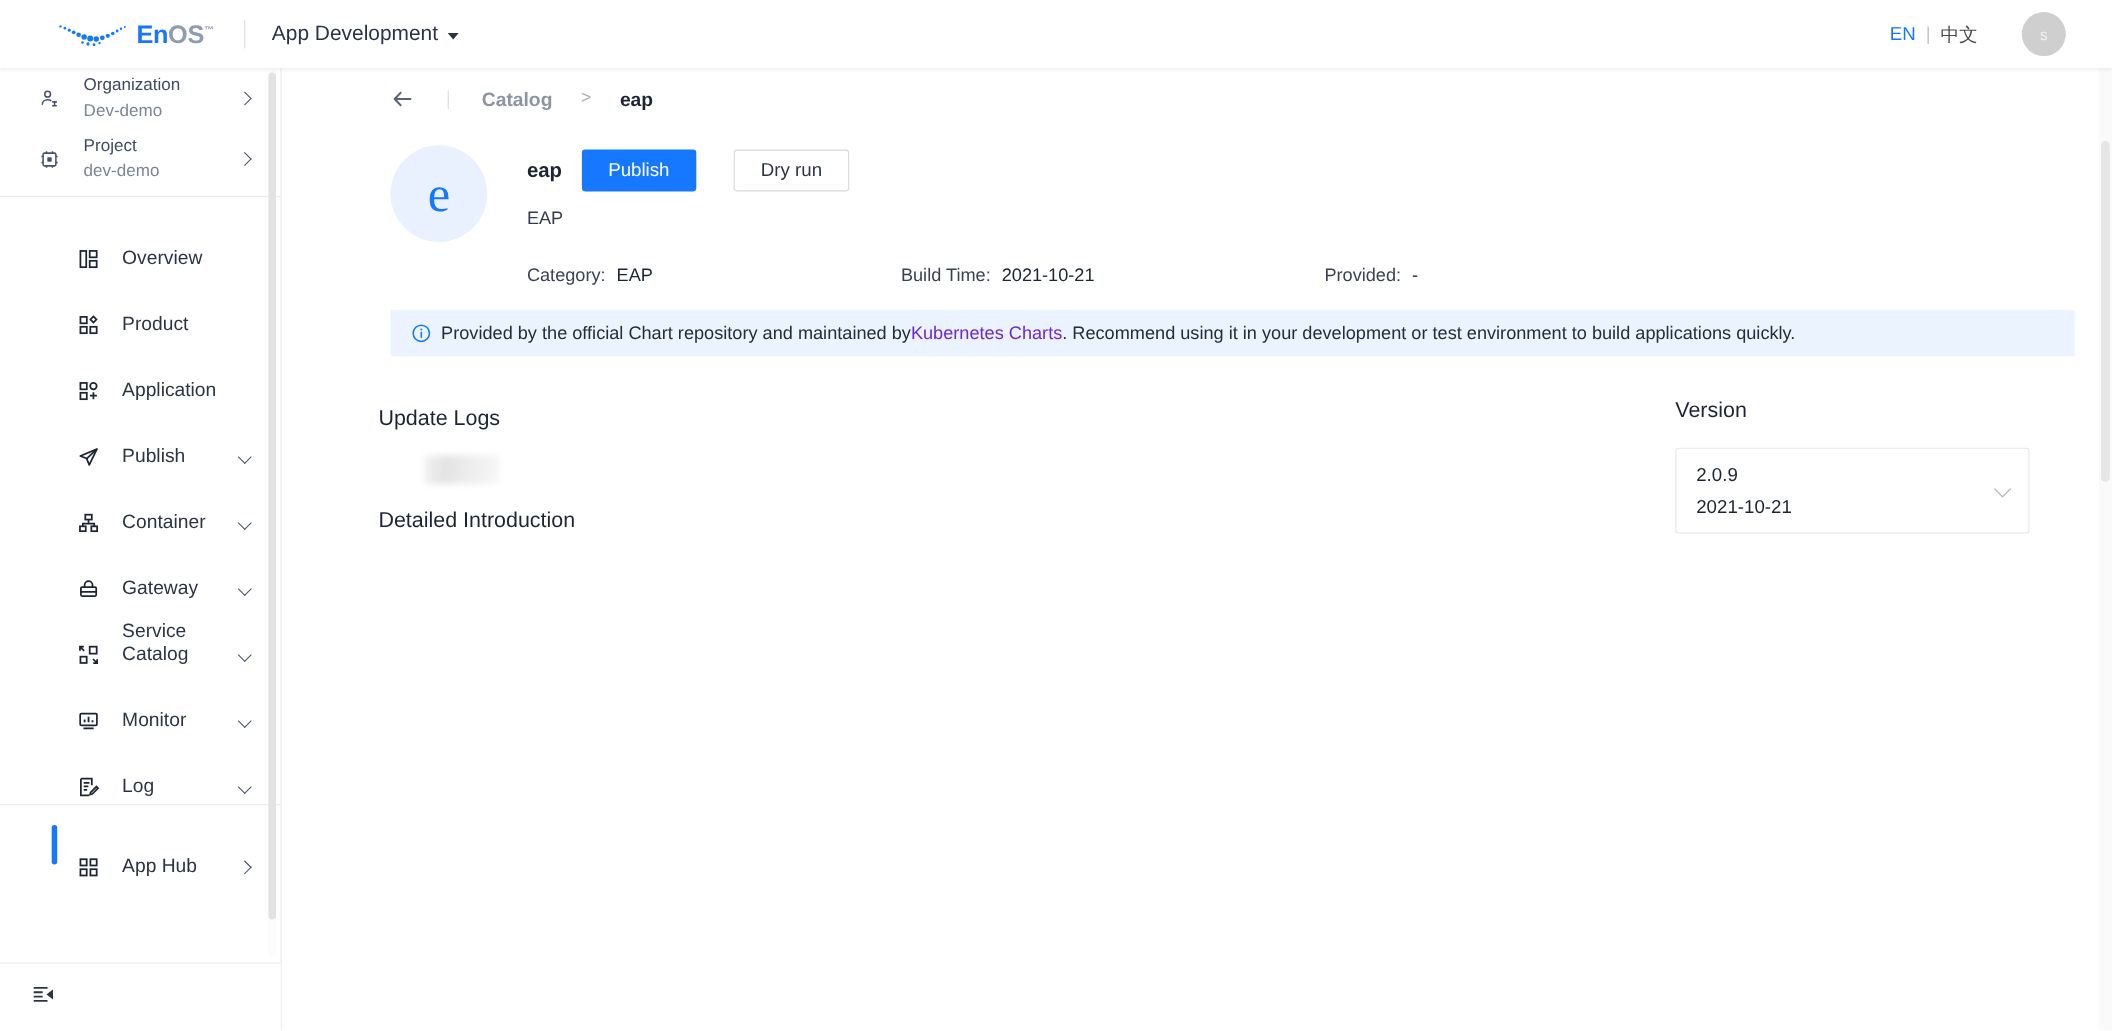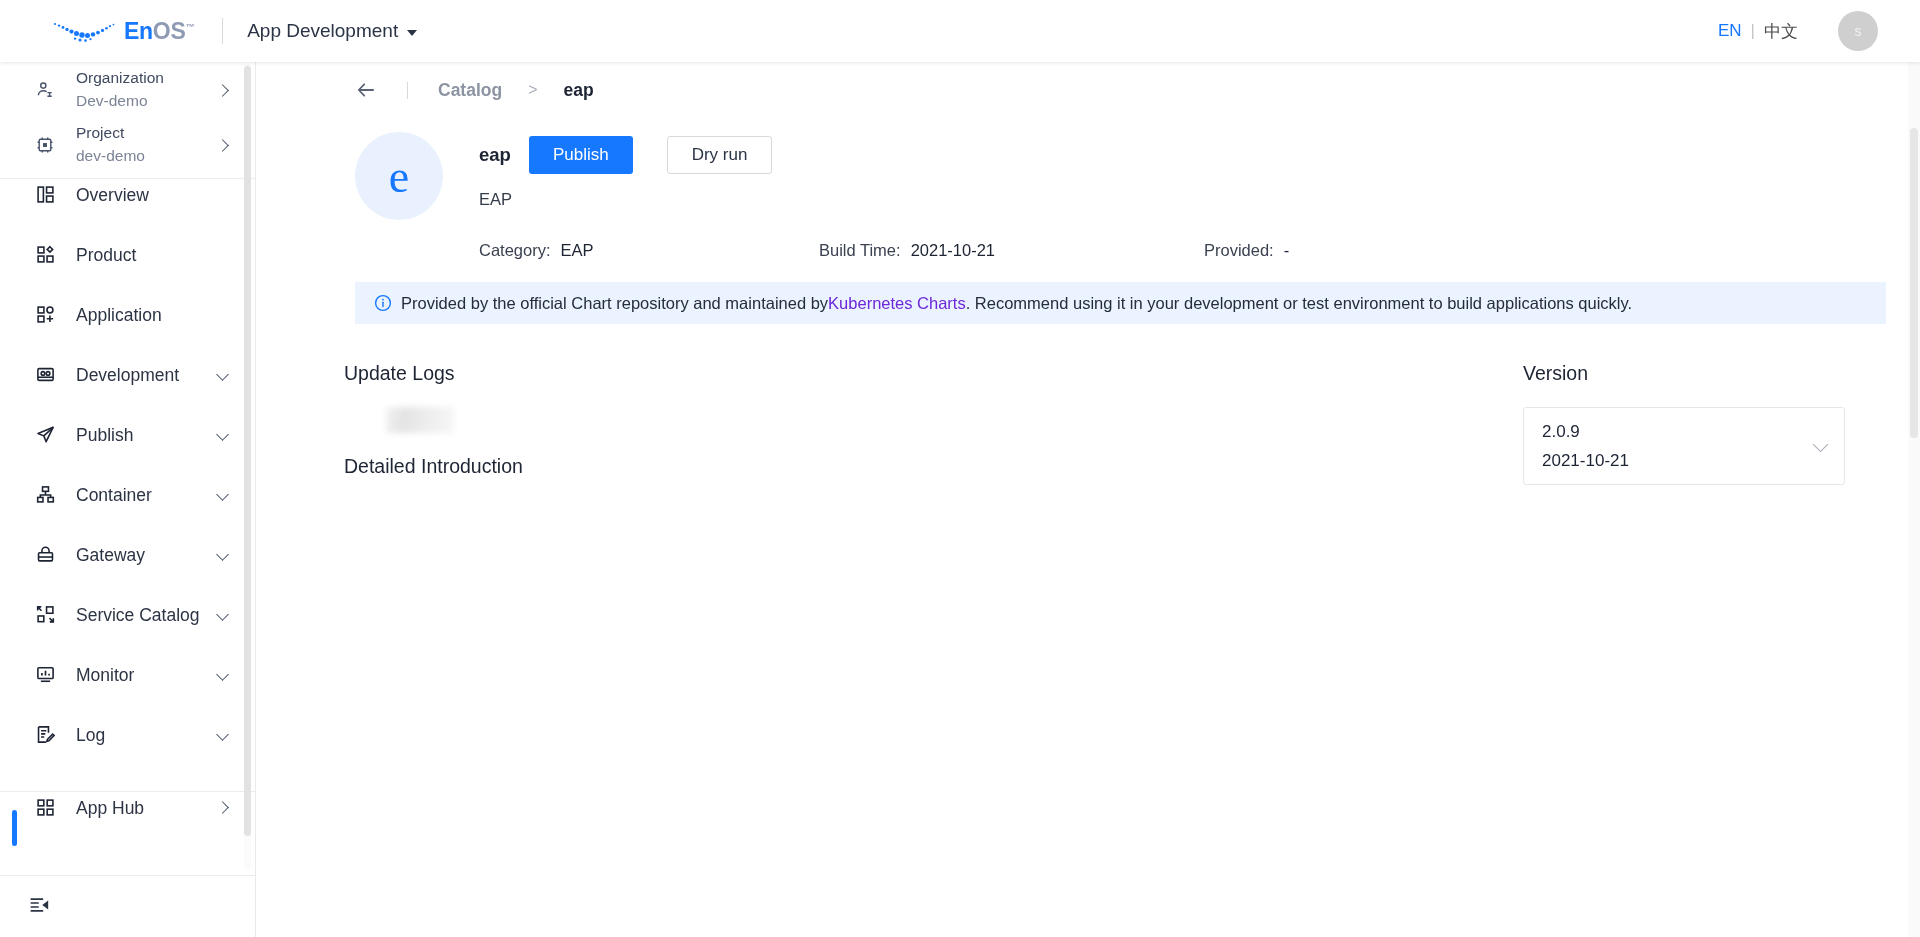--- a/index.html
+++ b/index.html
@@ -100,23 +100,23 @@
     border-right: 1.8px solid #4c5costume;
     border-bottom: 1.8px solid #4c5668;
   }
   .chev-right { transform: rotate(-45deg); border-right:1.8px solid #4c5668; border-bottom:1.8px solid #4c5668; }
   .chev-down  { transform: rotate(45deg);  border-right:1.8px solid #4c5668; border-bottom:1.8px solid #4c5668; }
 
   .side-sep {
     height: 1px; background: #ececec; margin: 6px 0 6px 0;
   }
   .nav-item {
-    display: flex; align-items: flex-start;
+    display: flex; align-items: flex-end;
     height: 60px; padding: 0 28px 0 34px;
-    cursor: pointer; position: relative;
+    cursor: pointer; position: relative; margin-left: 35px;
   }
   .nav-item .nav-ico {
     width: 22px; flex: 0 0 22px; display:flex; align-items:center; justify-content:center;
     color: #1d2433;
   }
   .nav-item .nav-label {
     margin-left: 20px; font-size: 17.5px; color: #2c3444;
   }
   .nav-item .nav-chev { margin-left: auto; }
   .nav-item.active-bar::before {
@@ -190,21 +190,21 @@
     margin: 22px 34px 0 34px;
     background: #eaf3ff;
     height: 42px;
     display: flex; align-items: center;
     padding-left: 19px;
     font-size: 16.5px; color: #252c3a;
   }
   .info-ico { color: #1677ff; margin-right: 9px; display:flex; align-items:center; }
   .notice a { color: #6d28d9; text-decoration: none; cursor: pointer; }
 
-  .body-cols { display: flex; padding: 0 23px; margin-top: 38px; }
+  .body-cols { display: flex; padding: 0 23px; margin-top: 38px; align-items: flex-end; }
   .col-left { width: 1140px; }
   .col-right { width: 330px; margin-left: 39px; }
   .sec-title { font-size: 19.5px; color: #1d2433; }
   .blurred {
     width: 68px; height: 26px; margin: 22px 0 0 42px;
     background: linear-gradient(100deg,#f3f3f3 0%,#e3e3e3 28%,#ececec 55%,#f7f7f7 100%);
     filter: blur(3px);
   }
   .sec-title.second { margin-top: 22px; }
 
@@ -347,32 +347,20 @@
         <svg width="19" height="19" viewBox="0 0 18 18" fill="none" stroke="#1d2433" stroke-width="1.5">
           <rect x="2" y="2" width="5.5" height="5.5"></rect>
           <circle cx="13.2" cy="4.7" r="2.8"></circle>
           <rect x="2" y="10.5" width="5.5" height="5.5"></rect>
           <path d="M13.2 10v6M10.2 13h6"></path>
         </svg>
       </span>
       <span class="nav-label">Application</span>
     </div>
 
-    <div class="nav-item">
-      <span class="nav-ico">
-        <svg width="19" height="19" viewBox="0 0 18 18" fill="none" stroke="#1d2433" stroke-width="1.5">
-          <rect x="1.8" y="3.4" width="14.4" height="11.2" rx="1.2"></rect>
-          <circle cx="6.6" cy="8" r="1.7"></circle>
-            <circle cx="11.4" cy="8" r="1.7"></circle>
-          <path d="M1.8 11.6h14.4" stroke-width="1.5"></path>
-        </svg>
-      </span>
-      <span class="nav-label">Development</span>
-      <span class="nav-chev"><i class="chev chev-down"></i></span>
-    </div>
 
     <div class="nav-item">
       <span class="nav-ico">
         <svg width="19" height="19" viewBox="0 0 18 18" fill="none" stroke="#1d2433" stroke-width="1.5" stroke-linejoin="round">
           <path d="M16.2 2.2L1.9 8.1l5.5 2.2 2.2 5.5z"></path>
           <path d="M7.4 10.3L16.2 2.2"></path>
         </svg>
       </span>
       <span class="nav-label">Publish</span>
       <span class="nav-chev"><i class="chev chev-down"></i></span>

